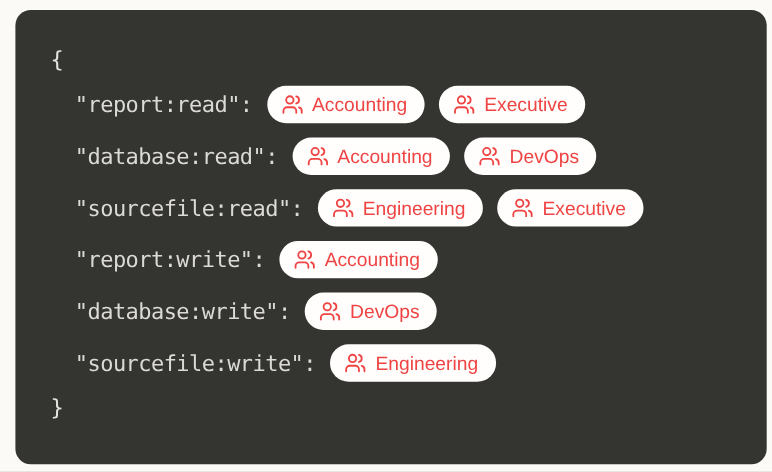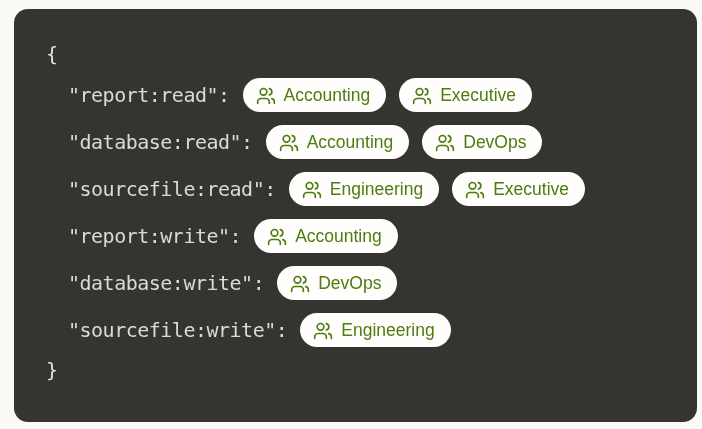--- a/index.html
+++ b/index.html
@@ -43,24 +43,24 @@
   }
   .perm-key {
     font-family: "DejaVu Sans Mono", "Liberation Mono", monospace;
     font-size: 20px;
     color: #dcdad4;
     margin-right: 13px;
     letter-spacing: -0.5px;
   }
   .badge {
     display: inline-flex;
-    align-items: flex-end;
+    align-items: center;
     gap: 8px;
     background: #fffefc;
-    color: #4d7c0f;
+    color: #ef4444;
     border-radius: 999px;
     padding: 6px 16px 6px 13px;
     font-size: 17.5px;
     line-height: 22px;
     margin-right: 13px;
   }
   .badge .users-ic {
     width: 20px;
     height: 20px;
     flex: 0 0 auto;

